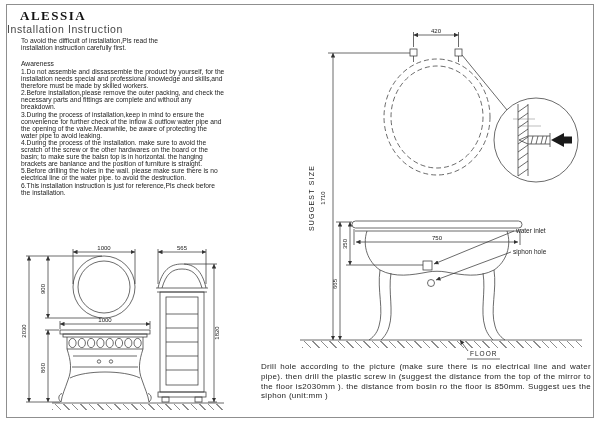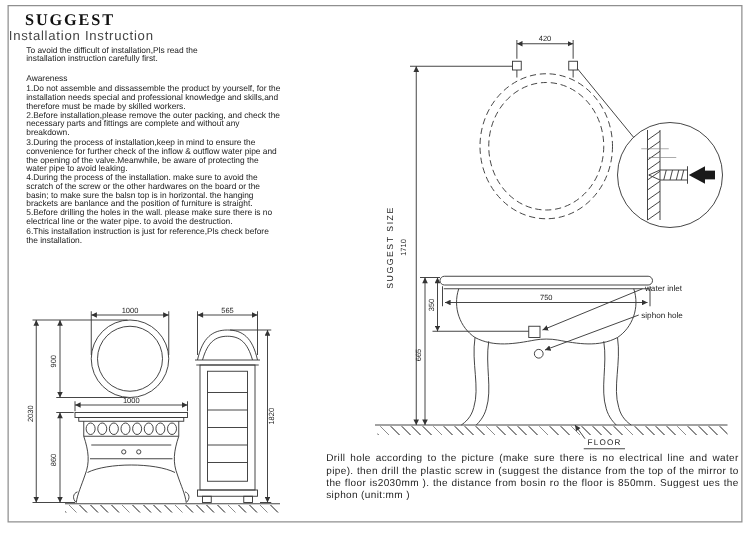--- a/index.html
+++ b/index.html
@@ -18,21 +18,21 @@
   .note{left:261px;top:362px;width:330px;font-size:8px;line-height:9.8px;color:#1d1d1d;
         text-align:justify;letter-spacing:0.3px;}
   .hatch{background:repeating-linear-gradient(45deg,#8c8c8c 0 1px,transparent 1px 6px);}
   svg text{font-family:"Liberation Sans",sans-serif;fill:#222;}
 </style>
 </head>
 <body>
 
 <div class="abs sheet"></div>
 
-<div class="abs brand">SUGGEST</div>
+<div class="abs brand">ALESSIA</div>
 <div class="abs title">Installation Instruction</div>
 <div class="abs small intro">To avoid the difficult of installation,Pls read the installation instruction carefully first.</div>
 <div class="abs aw">Awareness</div>
 
 <div class="abs small items">
   <p>1.Do not assemble and dissassemble the product by yourself, for the installation needs special and professional knowledge and skills,and therefore must be made by skilled workers.</p>
   <p>2.Before installation,please remove the outer packing, and check the necessary parts and fittings are complete and without any breakdown.</p>
   <p>3.During the process of installation,keep in mind to ensure the convenience for further check of the inflow &amp; outflow water pipe and the opening of the valve.Meanwhile, be aware of protecting the water pipe to avoid leaking.</p>
   <p>4.During the process of the installation. make sure to avoid the scratch of the screw or the other hardwares on the board or the basin; to make sure the balsn top is in horizontal. the hanging brackets are banlance and the position of furniture is straight.</p>
   <p>5.Before drilling the holes in the wall. please make sure there is no electrical line or the water pipe. to avoid the destruction.</p>

